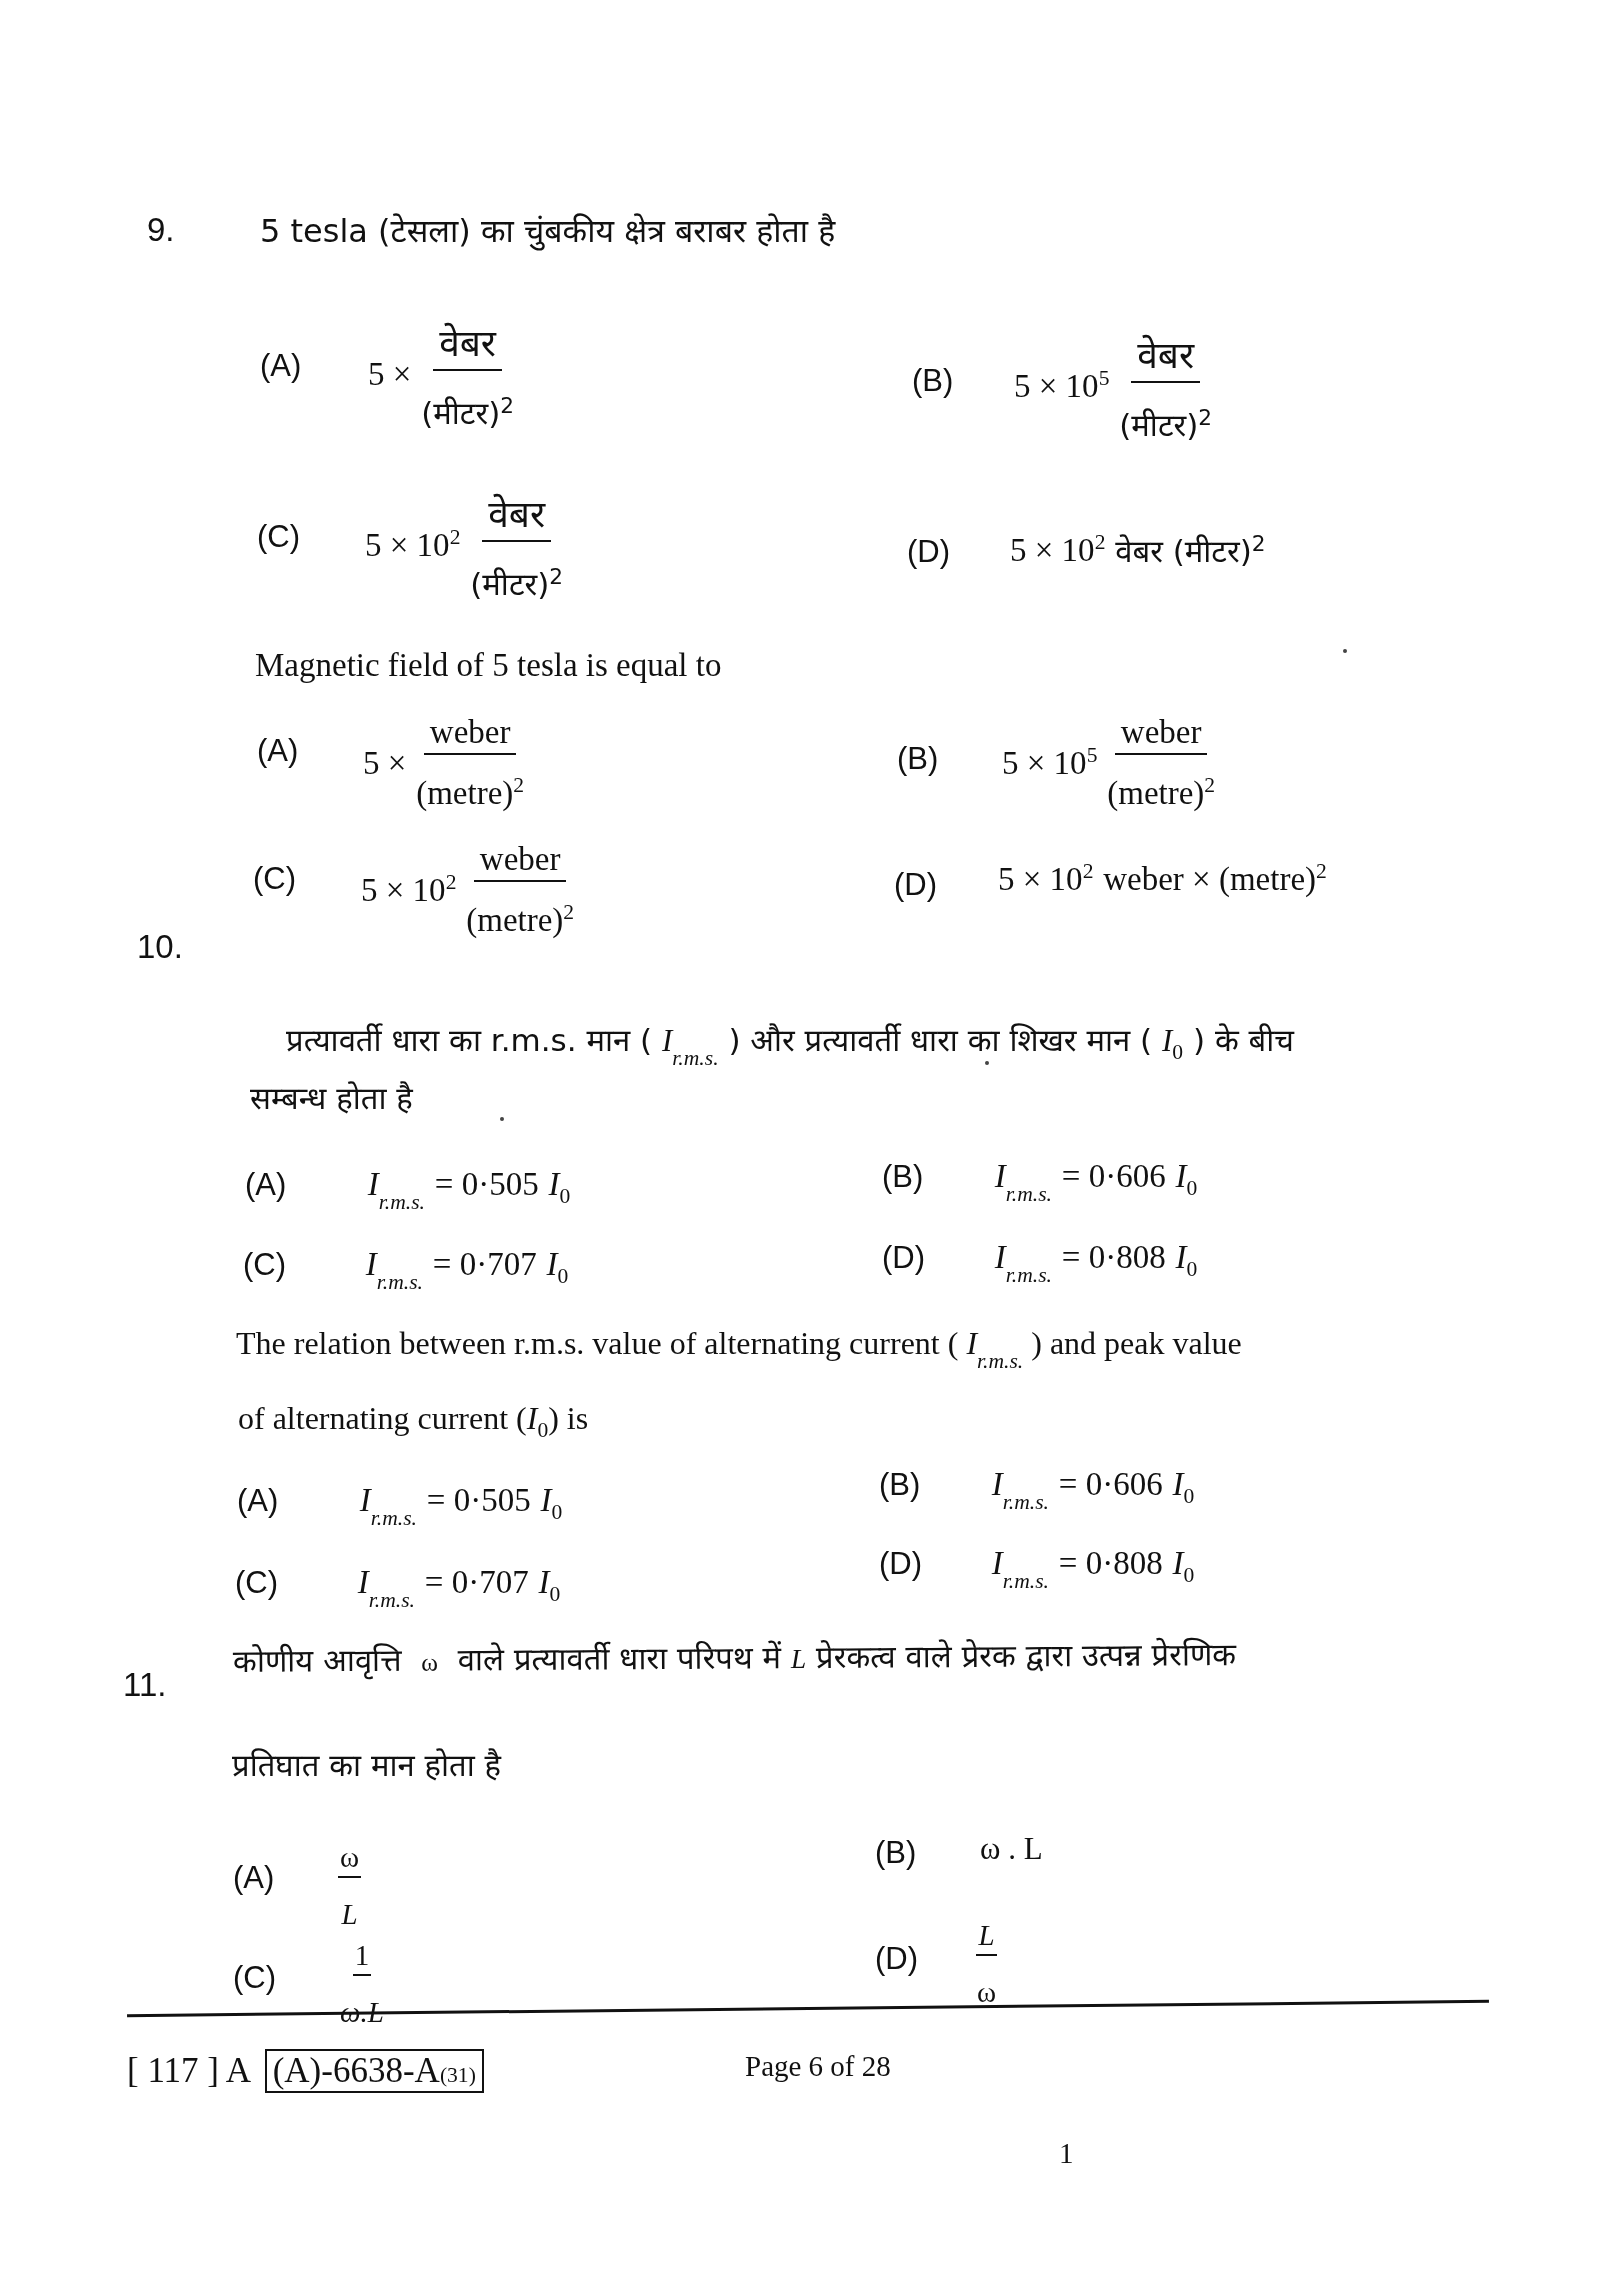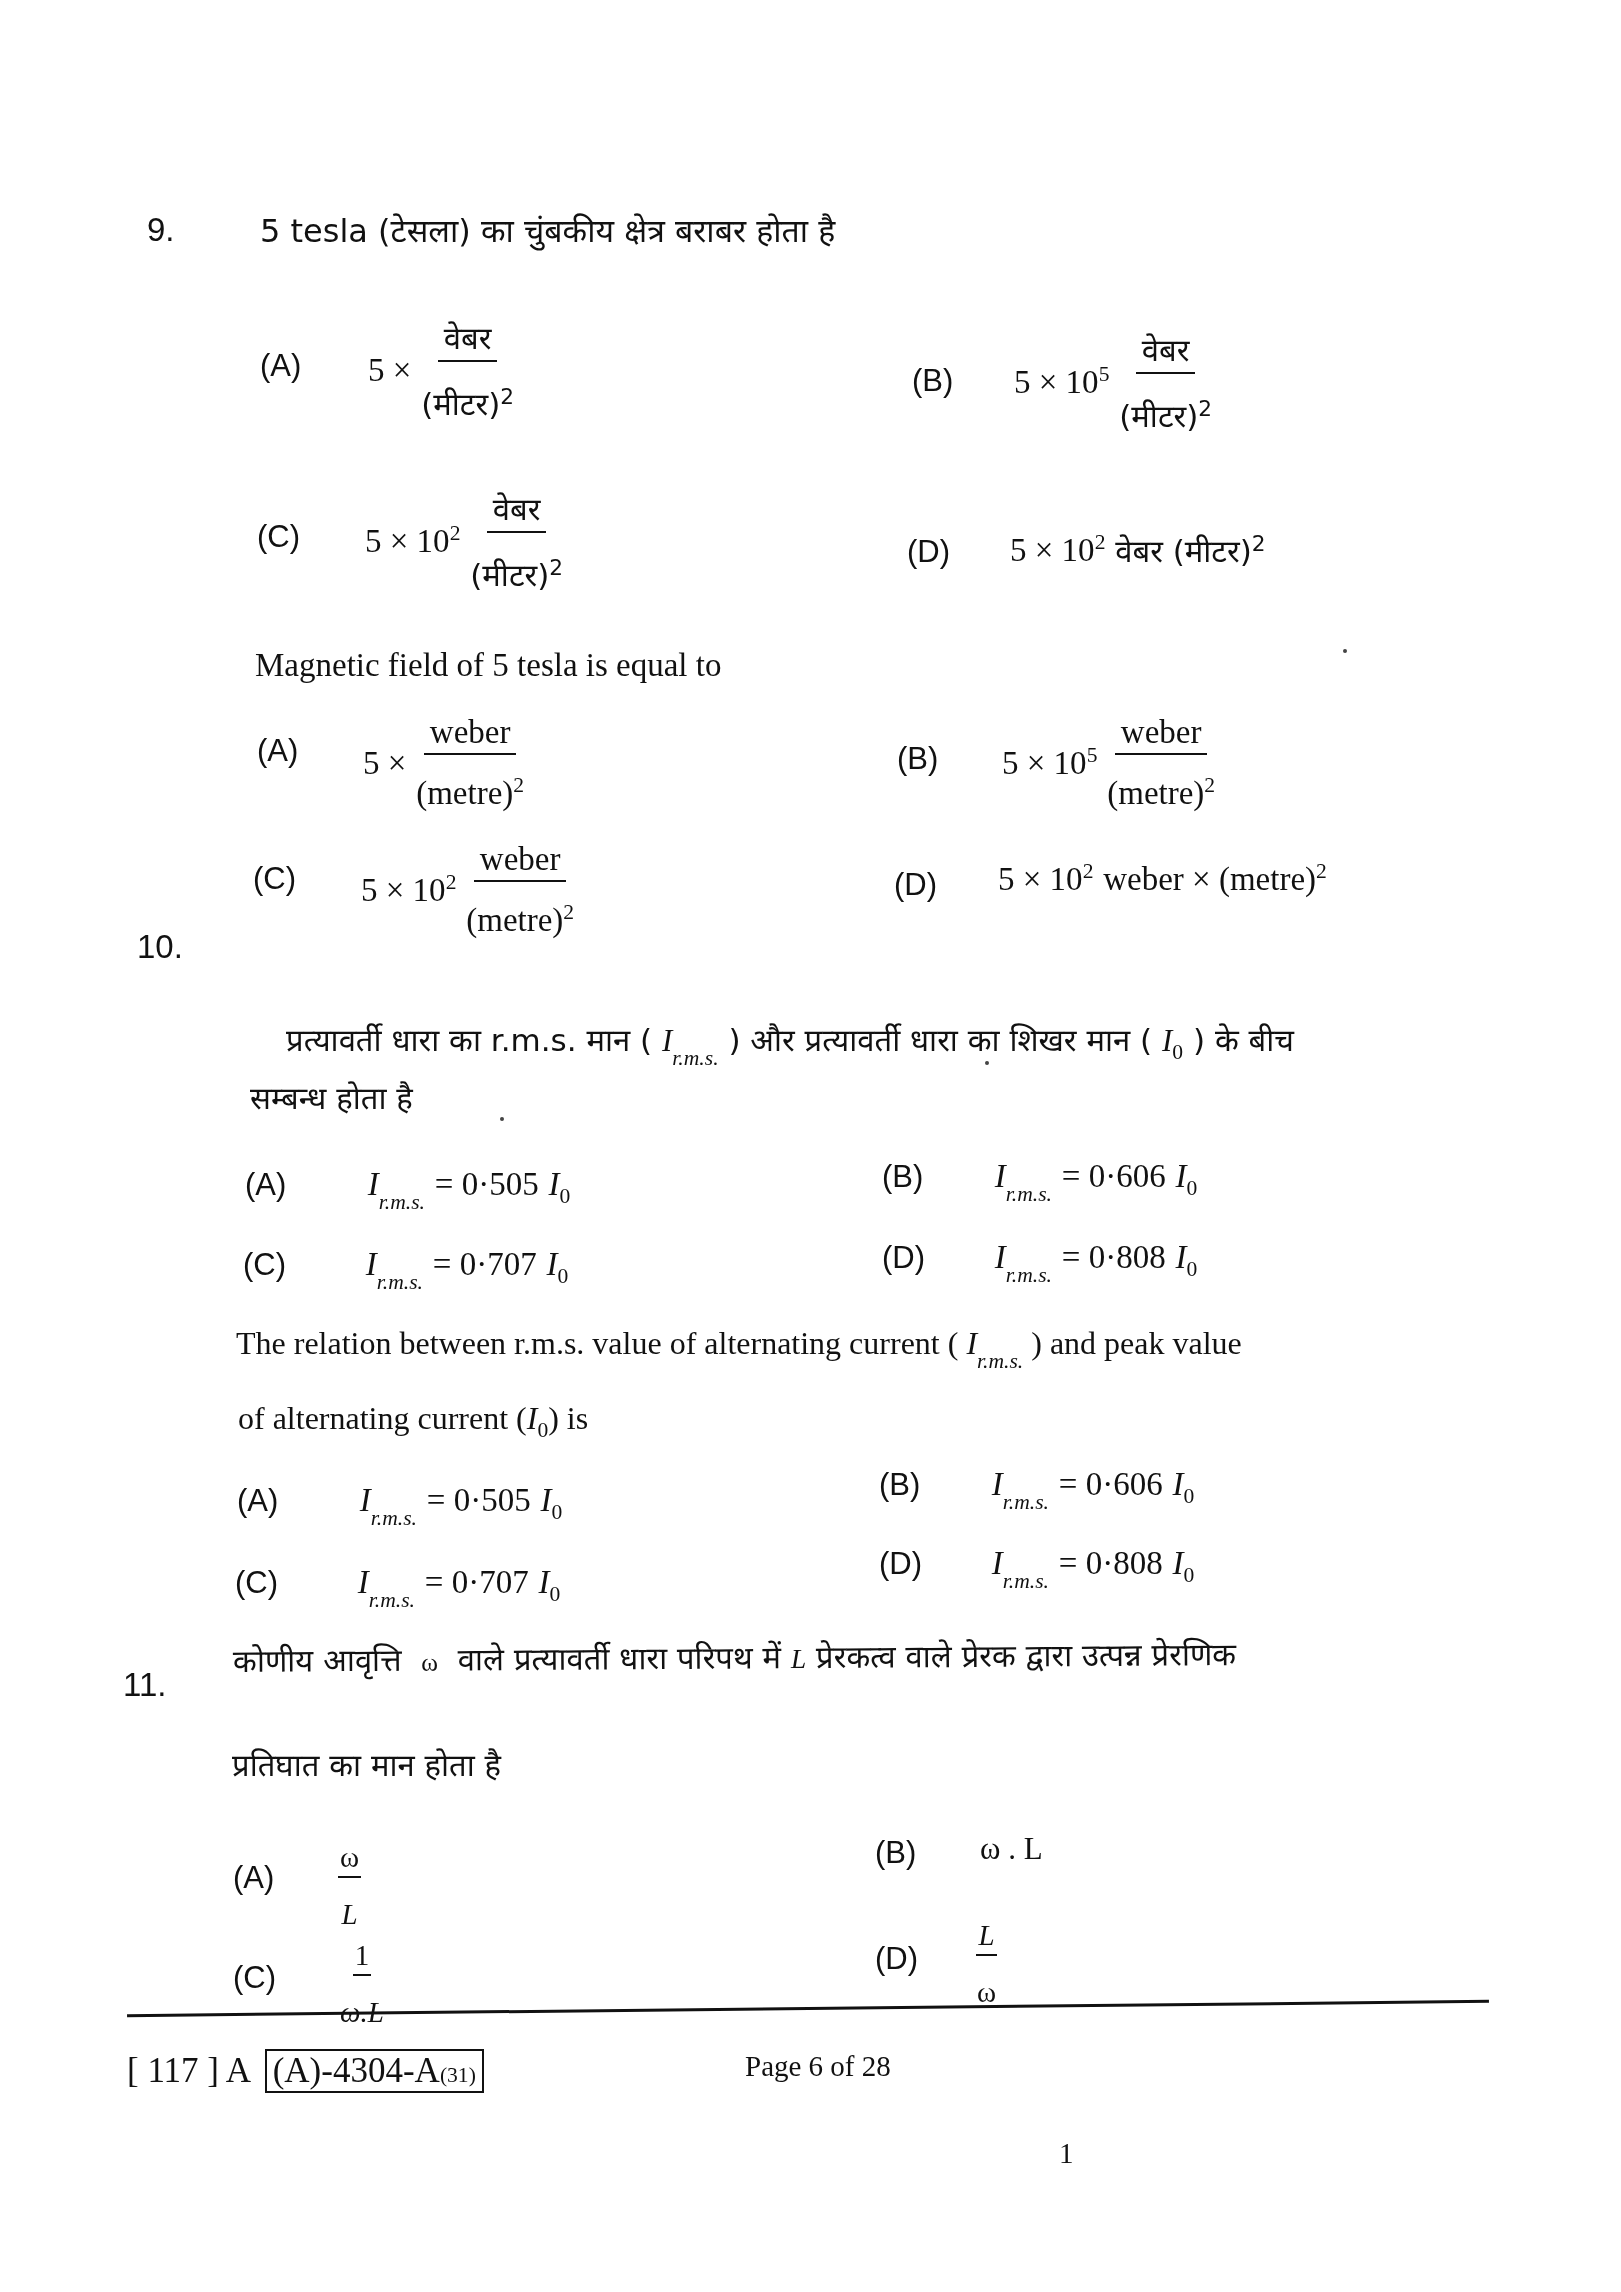--- a/index.html
+++ b/index.html
@@ -8,21 +8,21 @@
     font-family: "Liberation Serif", "DejaVu Serif", serif; color: #111;
     overflow: hidden;
   }
   .abs { position: absolute; white-space: nowrap; }
   .qnum { font-size: 33px; font-family: "Liberation Sans", "DejaVu Sans", sans-serif; }
   .stem { font-size: 33px; font-family: "DejaVu Sans", "Liberation Sans", sans-serif; }
   .stem-en { font-size: 33px; font-family: "Liberation Serif", serif; }
   .optlabel { font-size: 31px; font-family: "Liberation Sans", "DejaVu Sans", sans-serif; }
   .opt { font-size: 33px; font-family: "Liberation Serif", serif; display: flex; align-items: center; gap: 9.8px; }
   .frac { display: inline-flex; flex-direction: column; align-items: center; vertical-align: middle; }
-  .frac .num { padding: 0 5.9px 2px 5.9px; border-bottom: 2.9px solid #111; font-family: "DejaVu Sans", sans-serif; font-size: 31px; }
+  .frac .num { padding: 0 5.9px 2px 5.9px; border-bottom: 2.9px solid #111; font-family: "DejaVu Sans", sans-serif; font-size: 37px; }
   .frac .den { padding-top: 20px; font-family: "DejaVu Sans", sans-serif; font-size: 31px; }
   .frac.en .num, .frac.en .den { font-family: "Liberation Serif", serif; font-size: 33px; }
   .frac.small .num, .frac.small .den { font-size: 29px; font-style: italic; padding-left: 2px; padding-right: 2px; }
   sup { font-size: 21.6px; vertical-align: super; line-height: 0; }
   .ital { font-style: italic; }
   .sub { font-size: 21.6px; font-style: italic; position: relative; top: 13.7px; }
   .footer-rule { position: absolute; left: 127px; top: 2007px; width: 1362px; height: 2.9px; background: #111; transform: rotate(-0.6deg); }
   .boxed { border: 2.9px solid #111; padding: 0 5.9px; }
   .speck { position: absolute; width: 3.9px; height: 3.9px; background: #444; border-radius: 50%; }
 </style>
@@ -208,21 +208,21 @@
 <div class="abs opt" style="left:975px; top:1919px;">
   <span class="frac en small">
     <span class="num">L</span>
     <span class="den" style="font-style:normal;">ω</span>
   </span>
 </div>
 
 <div class="footer-rule"></div>
 <div class="abs" style="left:127px; top:2049px; font-size:35px; font-family:'Liberation Serif',serif; display:flex; align-items:center; gap:13.7px;">
   <span>[ 117 ] A</span>
-  <span class="boxed"><span>(A)-4304-A</span><span style="font-size:21.6px;">(31)</span></span>
+  <span class="boxed"><span>(A)-6638-A</span><span style="font-size:21.6px;">(31)</span></span>
 </div>
 <div class="abs" style="left:745px; top:2050px; font-size:29px; font-family:'Liberation Serif',serif;">Page 6 of 28</div>
 <div class="abs" style="left:1059px; top:2137px; font-size:29px; font-family:'Liberation Serif',serif;">1</div>
 
 <div class="speck" style="left:1343px; top:649px;"></div>
 <div class="speck" style="left:985px; top:1061px;"></div>
 <div class="speck" style="left:500px; top:1117px;"></div>
 
 
 </body></html>

